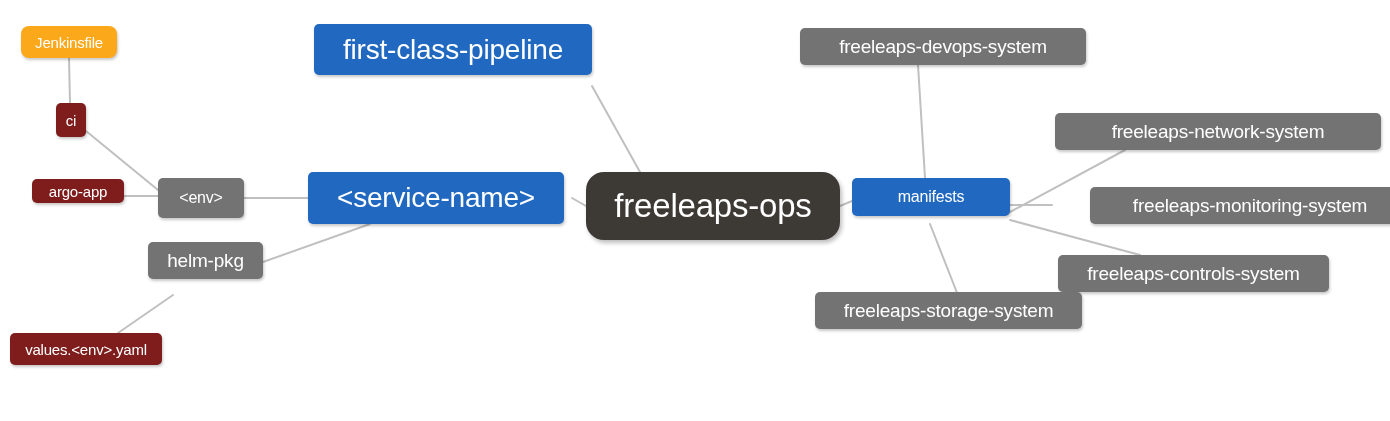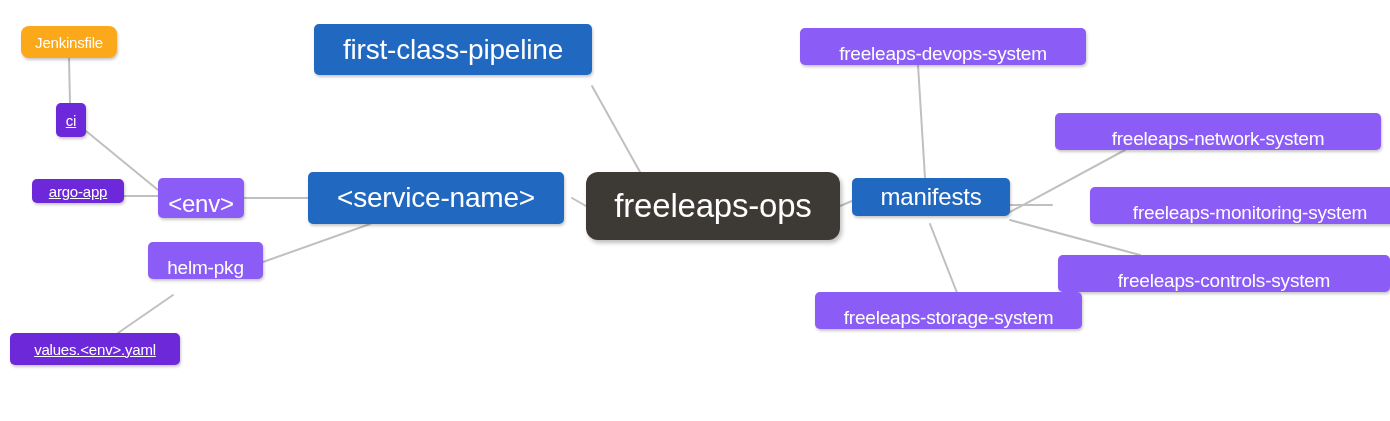--- a/index.html
+++ b/index.html
@@ -17,30 +17,30 @@
     box-sizing:border-box;
     display:flex;align-items:center;justify-content:center;
     color:#ffffff;
     white-space:nowrap;
     border-radius:5px;
     box-shadow:1px 2px 3px rgba(0,0,0,0.22);
     letter-spacing:-0.2px;
   }
   .node.root{
     background:#3d3935;
-    border-radius:12px;
+    border-radius:18px;
     font-size:33px;
     box-shadow:2px 3px 4px rgba(0,0,0,0.26);
   }
   .node.blue{background:#2068c0;}
-  .node.green{background:#8b5cf6;align-items:flex-end;}
+  .node.green{background:#737373;}
   .node.orange{background:#fba81b;border-radius:8px;}
-  .node.red{background:#6d28d9;text-decoration:underline;}
+  .node.red{background:#7f1d1d;}
   .lvl1{font-size:28px;}
-  .lvl2{font-size:24px;}
+  .lvl2{font-size:16px;}
   .lvl3{font-size:19px;}
   .lvl4{font-size:15px;}
 </style>
 </head>
 <body>
 
 <div id="canvas">
   <svg id="edges" viewBox="0 0 1390 421">
       <line x1="586" y1="206" x2="572" y2="198" stroke="#c0c0c0" stroke-width="2" stroke-linecap="round"></line>
       <line x1="592" y1="86" x2="640" y2="172" stroke="#c0c0c0" stroke-width="2" stroke-linecap="round"></line>
@@ -78,32 +78,32 @@
       </div>
       <div class="node red lvl4" style="left: 56px; top: 103px; width: 30px; height: 34px;">
         <span>ci</span>
       </div>
       <div class="node red lvl4" style="left: 32px; top: 179px; width: 92px; height: 24px;">
         <span>argo-app</span>
       </div>
       <div class="node green lvl3" style="left: 148px; top: 242px; width: 115px; height: 37px;">
         <span>helm-pkg</span>
       </div>
-      <div class="node red lvl4" style="left: 10px; top: 333px; width: 170px; height: 32px;">
+      <div class="node red lvl4" style="left: 10px; top: 333px; width: 152px; height: 32px;">
         <span>values.&lt;env&gt;.yaml</span>
       </div>
       <div class="node green lvl3" style="left: 800px; top: 28px; width: 286px; height: 37px;">
         <span>freeleaps-devops-system</span>
       </div>
       <div class="node green lvl3" style="left: 1055px; top: 113px; width: 326px; height: 37px;">
         <span>freeleaps-network-system</span>
       </div>
       <div class="node green lvl3" style="left: 1052px; top: 187px; width: 320px; height: 37px; margin-left: 38px;">
         <span>freeleaps-monitoring-system</span>
       </div>
-      <div class="node green lvl3" style="left: 1058px; top: 255px; width: 332px; height: 37px;">
+      <div class="node green lvl3" style="left: 1058px; top: 255px; width: 271px; height: 37px;">
         <span>freeleaps-controls-system</span>
       </div>
       <div class="node green lvl3" style="left: 815px; top: 292px; width: 267px; height: 37px;">
         <span>freeleaps-storage-system</span>
       </div>
     </div>
 </div>
 
 </body></html>

